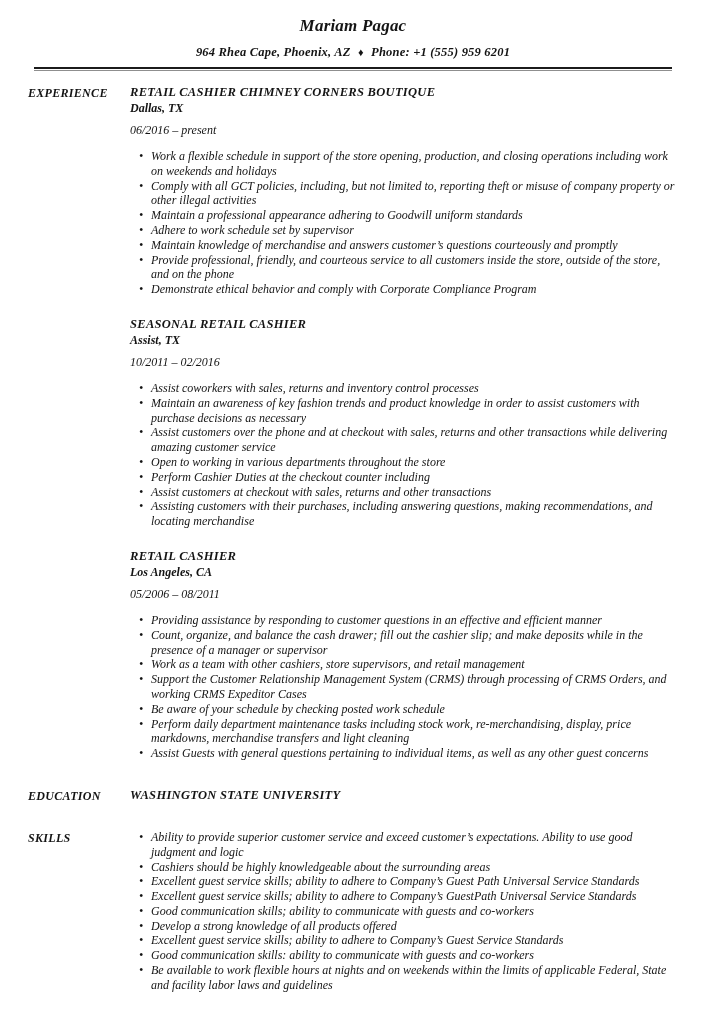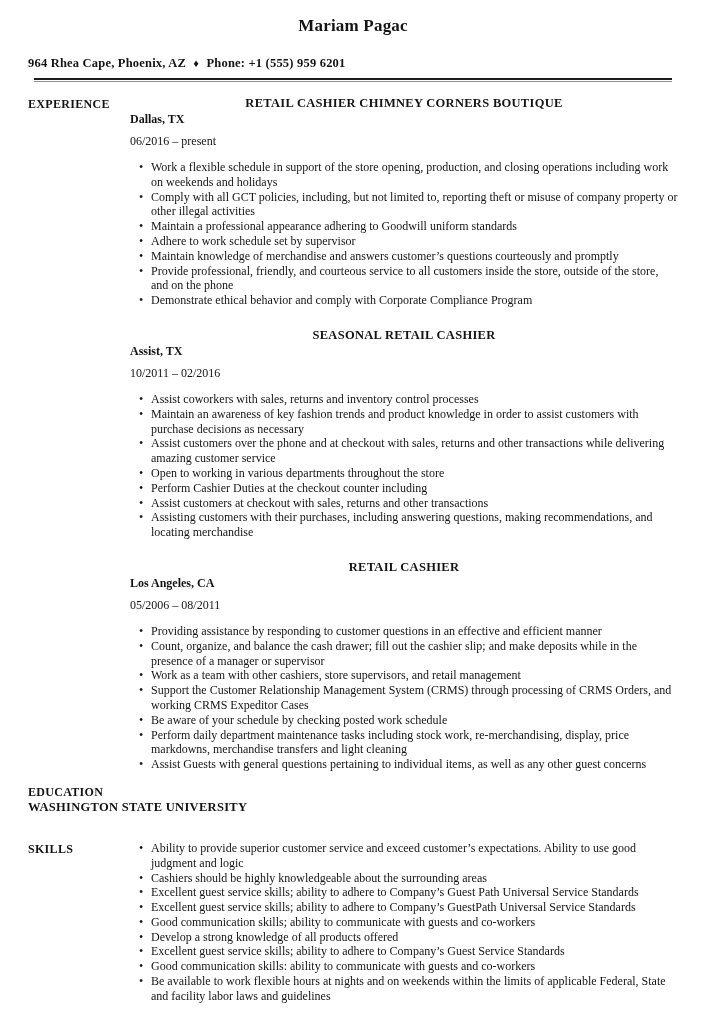--- a/index.html
+++ b/index.html
@@ -12,35 +12,36 @@
     height: 1024px;
     font-family: "Liberation Serif", serif;
     color: #141414;
     overflow: hidden;
   }
   .page {
     box-sizing: border-box;
     width: 710px;
     height: 1020px;
     padding: 16px 32px 8px 28px;
+    font-style: italic;
   }
   
   .name {
     text-align: center;
     font-weight: bold;
     font-size: 17px;
     line-height: 20px;
     letter-spacing: 0.2px;
   }
   .contact {
-    text-align: left;
+    text-align: center;
     font-weight: bold;
     font-size: 12.5px;
     line-height: 15px;
-    margin-top: 20px;
+    margin-top: 9px;
     letter-spacing: 0.2px;
   }
   .contact .diamond {
     display: inline-block;
     padding: 0 4px;
     font-size: 11px;
     vertical-align: 0px;
   }
   .header-rule {
     margin: 7px 6px 0 6px;
@@ -60,31 +61,30 @@
     font-size: 12px;
     line-height: 15px;
     letter-spacing: 0.3px;
     padding-top: 1px;
   }
   .section-content {
     flex: 1;
     min-width: 0;
   }
   .experience-section { margin-top: 14px; }
-  .education-section  { margin-top: 12px; flex-direction: column; }
+  .education-section  { margin-top: 27px; }
   .skills-section     { margin-top: 26px; }
 
   .job { margin-bottom: 20px; }
   .job:last-child { margin-bottom: 0; }
   .job-title {
     font-weight: bold;
     font-size: 12.5px;
     line-height: 15px;
     letter-spacing: 0.3px;
-    text-align: center;
   }
   .job-location {
     font-weight: bold;
     font-size: 12px;
     line-height: 15px;
     margin-top: 1px;
   }
   .job-dates {
     font-size: 12px;
     line-height: 14px;

